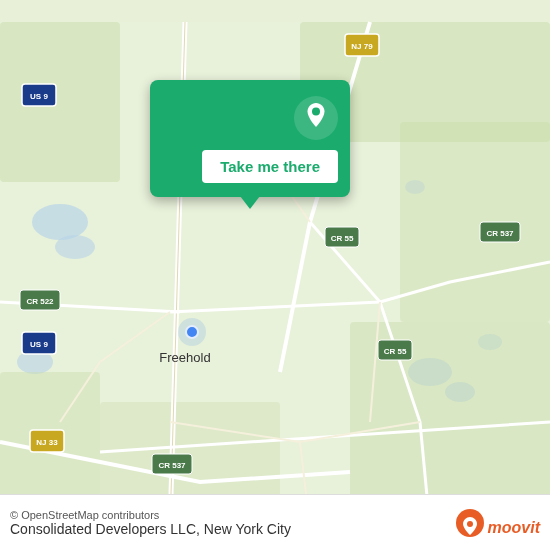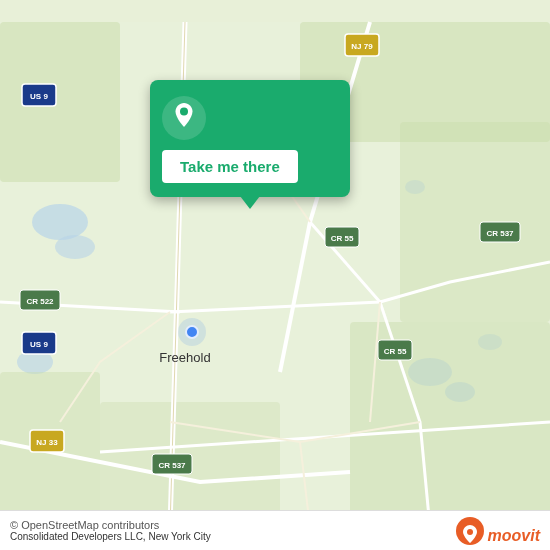--- a/index.html
+++ b/index.html
@@ -31,21 +31,21 @@
     #popup-card {
       position: absolute;
       top: 80px;
       left: 150px;
       width: 200px;
       background: #1aab6d;
       border-radius: 8px;
       padding: 16px 12px 14px;
       display: flex;
       flex-direction: column;
-      align-items: flex-start;
+      align-items: flex-end;
       box-shadow: 0 4px 12px rgba(0,0,0,0.3);
     }
 
     #popup-card::after {
       content: '';
       position: absolute;
       bottom: -12px;
       left: 50%;
       transform: translateX(-50%);
       width: 0;
@@ -78,36 +78,36 @@
       position: absolute;
       bottom: 0;
       left: 0;
       width: 100%;
       background: white;
       padding: 8px 10px;
       display: flex;
       align-items: center;
       justify-content: space-between;
       border-top: 1px solid #ddd;
-      height: 40px;
+      height: 56px;
     }
 
     #bottom-left {
       display: flex;
       align-items: center;
       gap: 4px;
     }
 
     #osm-text {
       font-size: 11px;
       color: #555;
     }
 
     #location-text {
-      font-size: 10px;
+      font-size: 14px;
       color: #333;
       font-weight: 500;
     }
 
     #moovit-logo {
       display: flex;
       align-items: flex-end;
       gap: 4px;
     }
 

